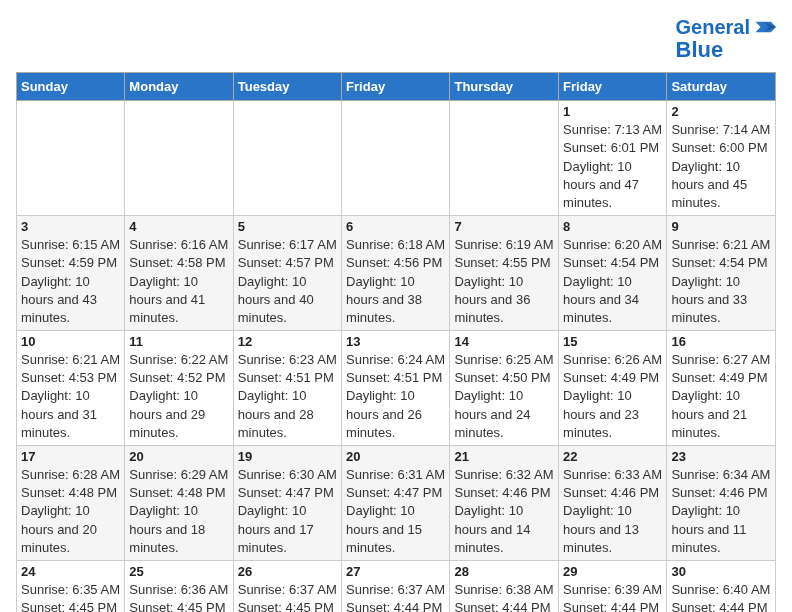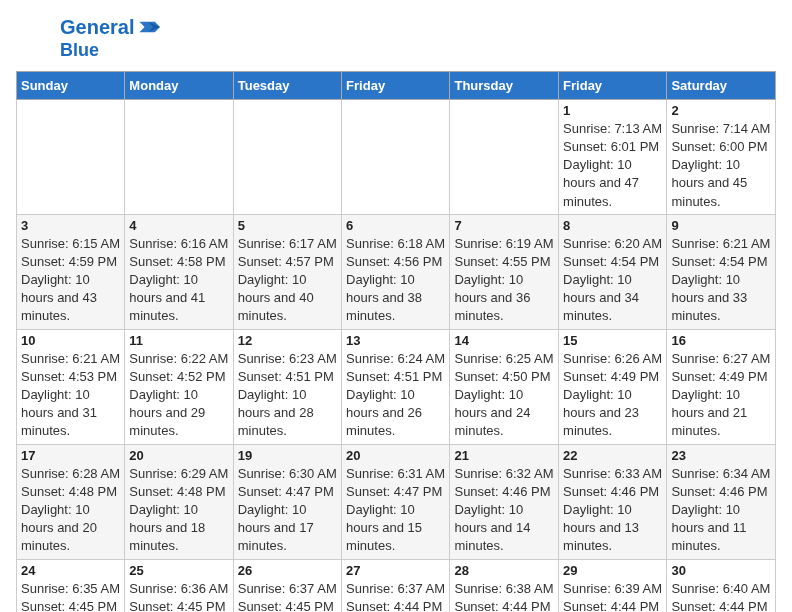--- a/index.html
+++ b/index.html
@@ -5,21 +5,21 @@
     * { box-sizing: border-box; margin: 0; padding: 0; }
     body {
       font-family: Arial, sans-serif;
       background: #fff;
       width: 792px;
       min-height: 612px;
       padding: 16px;
     }
     .header-area {
       display: flex;
-      justify-content: space-between;
+      justify-content: flex-end;
       align-items: flex-start;
       margin-bottom: 10px;
       margin-left: 44px;
     }
     .logo {
       display: flex;
       flex-direction: column;
       align-items: flex-start;
     }
     .logo-text {
@@ -101,21 +101,21 @@
     <div style="display:flex;align-items:center;">
       <span class="logo-text">
         <span class="blue">General</span>
       </span>
       <svg class="logo-arrow" viewBox="0 0 28 16">
         <polygon points="4,2 22,2 28,8 22,14 4,14 10,8" fill="#2a75c7"></polygon>
         <polygon points="14,2 28,8 14,14 20,8" fill="#1a5aa0"></polygon>
       </svg>
     </div>
     <span class="logo-text">
-      <span class="blue" style="font-size:18px;">Blue</span>
+      <span class="blue" style="font-size:22px;">Blue</span>
     </span>
   </div>
 </div>
 
 <table class="calendar">
   <thead>
     <tr id="thead-row">
     <th>Sunday</th>
         <th>Monday</th>
         <th>Tuesday</th>

